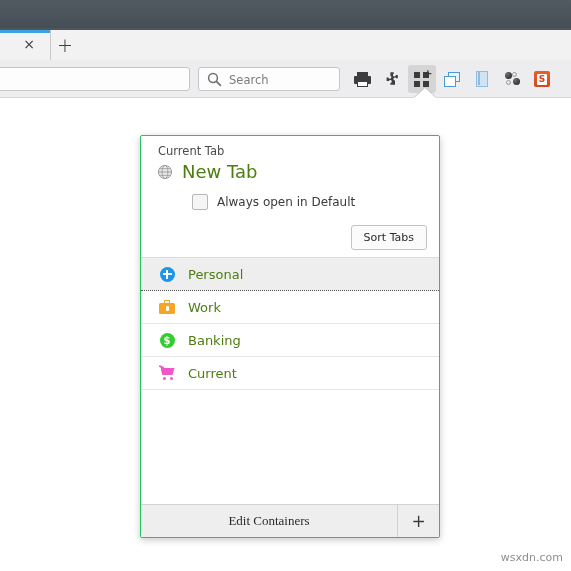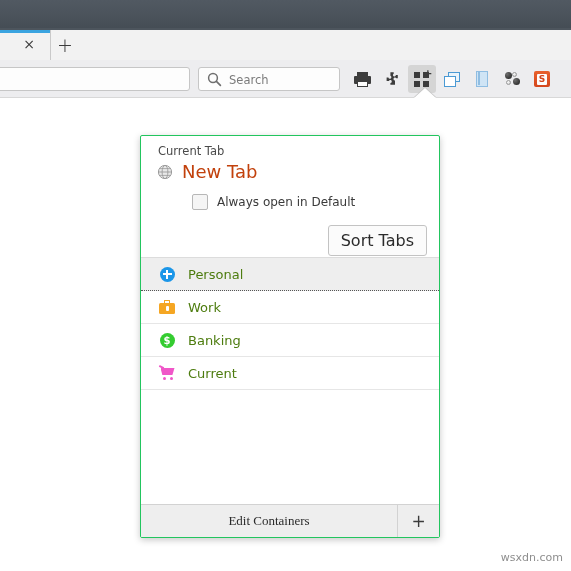--- a/index.html
+++ b/index.html
@@ -213,21 +213,21 @@
     color: #4a4a4a;
   }
   .cur-tab-row {
     position: absolute;
     left: 16px; top: 25px;
     display: flex; align-items: center; gap: 9px;
   }
   .globe-icon { width: 16px; height: 16px; }
   .cur-tab-title {
     font-size: 18px;
-    color: #c2410c;
+    color: #4d7c0f;
   }
   .checkbox-row {
     position: absolute;
     left: 51px; top: 58px;
     display: flex; align-items: center; gap: 9px;
   }
   .cbox {
     width: 14px; height: 14px;
     background: #f5f5f5;
     border: 1px solid #b7b7b7;
@@ -235,21 +235,21 @@
     cursor: pointer;
   }
   .cbox-label {
     font-size: 12px;
     color: #3a3a3a;
   }
   .sort-btn {
     position: absolute;
     right: 12px; top: 89px;
     padding: 5px 12px;
-    font-size: 16px;
+    font-size: 11px;
     color: #2b2b2b;
     background: #fbfbfb;
     border: 1px solid #c3c3c3;
     border-radius: 3px;
     cursor: pointer;
     font-family: "DejaVu Sans", "Liberation Sans", sans-serif;
   }
 
   .sep {
     position: absolute;

